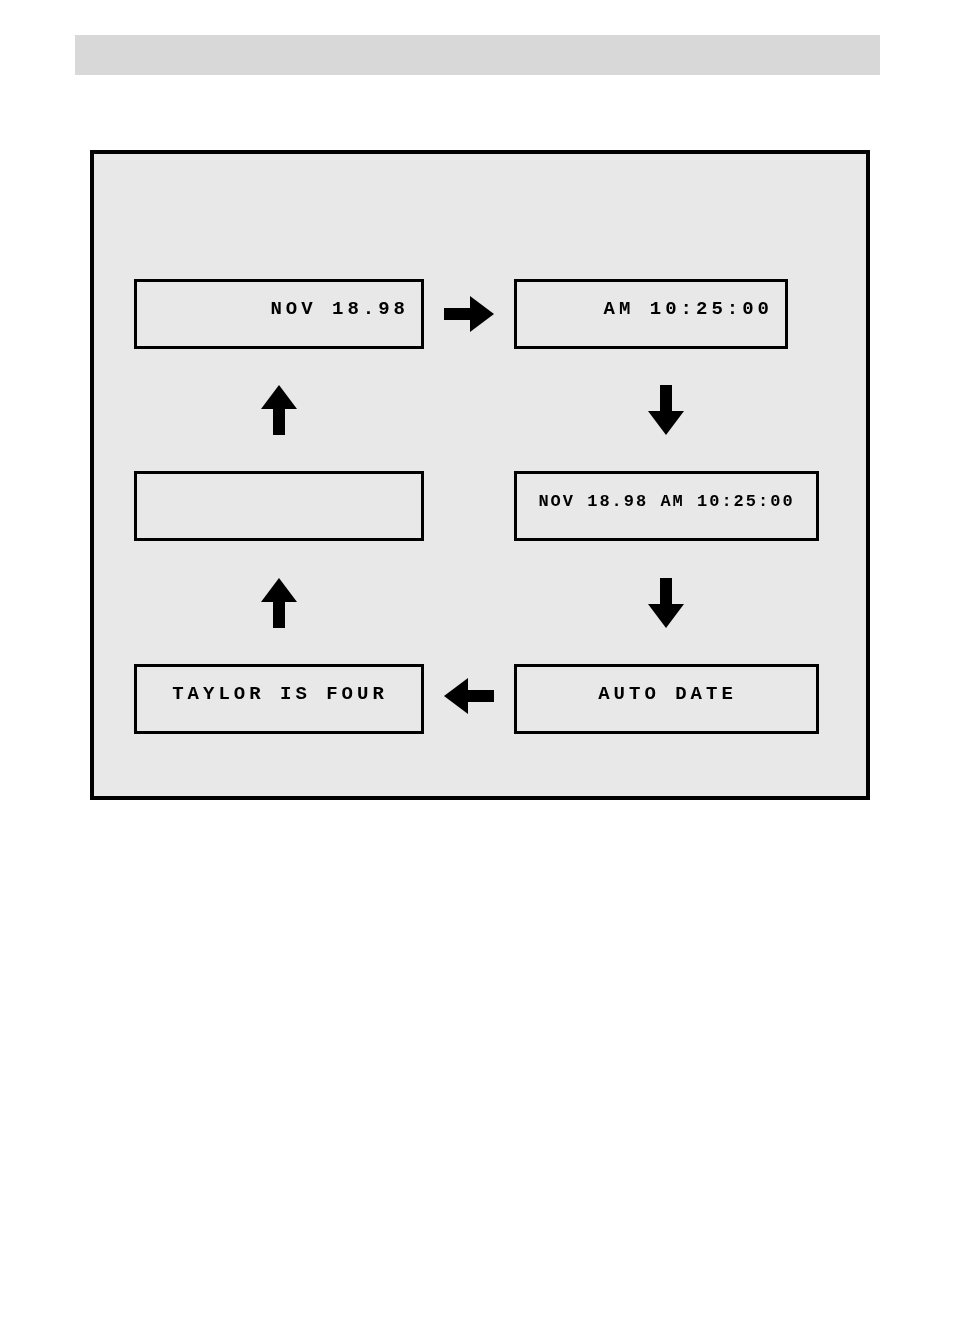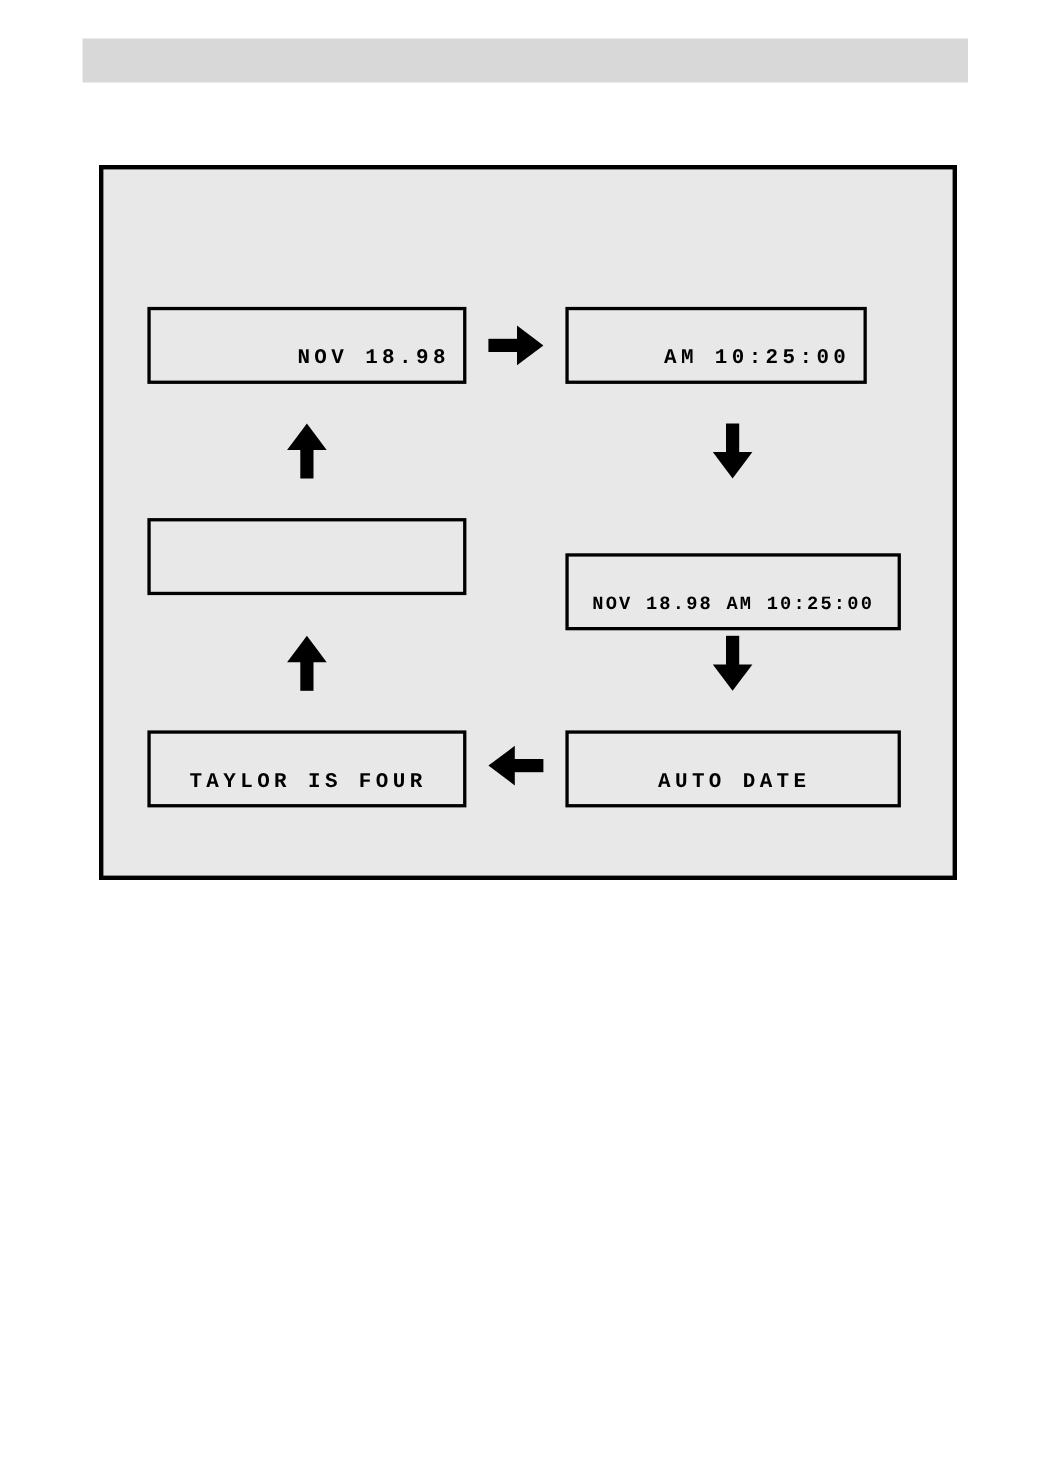--- a/index.html
+++ b/index.html
@@ -30,21 +30,21 @@
       height: 650px;
       background: #e8e8e8;
       border: 4px solid #000;
     }
     .screen-box {
       position: absolute;
       border: 3px solid #000;
       background: transparent;
       height: 70px;
       display: flex;
-      align-items: flex-end;
+      align-items: center;
       justify-content: flex-end;
       padding: 0 12px 10px 14px;
     }
     .screen-label {
       font-family: 'Courier New', monospace;
       font-size: 19px;
       font-weight: bold;
       letter-spacing: 4px;
       color: #000;
     }
@@ -81,21 +81,20 @@
       left: 40px;
       width: 290px;
     }
     .box-mid-right {
       top: 317px;
       left: 420px;
       width: 305px;
       justify-content: center;
       padding-left: 6px;
       padding-right: 6px;
-      margin-top: 32px;
     }
     
     .box-bot-left {
       top: 510px;
       left: 40px;
       width: 290px;
       justify-content: center;
     }
     .box-bot-right {
       top: 510px;

